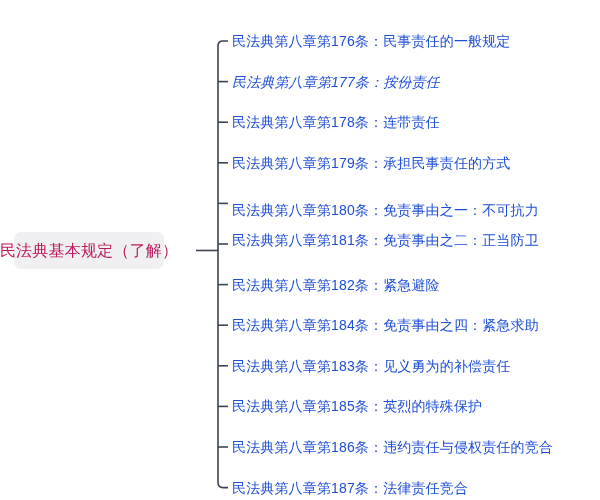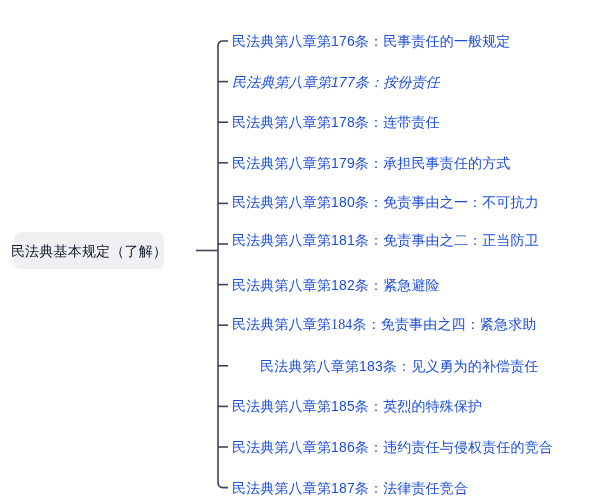--- a/index.html
+++ b/index.html
@@ -28,24 +28,24 @@
     left: 14px;
     top: 232px;
     width: 150px;
     height: 37px;
     box-sizing: border-box;
     display: flex;
     align-items: center;
     justify-content: center;
     background: #f0f0f2;
     border-radius: 7px;
-    font-size: 14px;
+    font-size: 16px;
     line-height: 1;
     letter-spacing: 0.2px;
-    color: #0f172a;
+    color: #be185d;
     white-space: nowrap;
   }
 
   
   .connector-layer {
     position: absolute;
     left: 0;
     top: 0;
     width: 600px;
     height: 500px;
@@ -99,33 +99,33 @@
       </div>
       <div class="branch-item" style="top: 71.6px; font-style: italic;">
         <span class="branch-label">民法典第八章第177条：按份责任</span>
       </div>
       <div class="branch-item" style="top: 112.2px;">
         <span class="branch-label">民法典第八章第178条：连带责任</span>
       </div>
       <div class="branch-item" style="top: 152.8px;">
         <span class="branch-label">民法典第八章第179条：承担民事责任的方式</span>
       </div>
-      <div class="branch-item" style="top: 192px; align-items: center;">
+      <div class="branch-item" style="top: 200px; align-items: center;">
         <span class="branch-label">民法典第八章第180条：免责事由之一：不可抗力</span>
       </div>
       <div class="branch-item" style="top: 230px; justify-content: center;">
         <span class="branch-label">民法典第八章第181条：免责事由之二：正当防卫</span>
       </div>
       <div class="branch-item" style="top: 274.6px;">
         <span class="branch-label">民法典第八章第182条：紧急避险</span>
       </div>
-      <div class="branch-item" style="top: 315.2px; font-family: Liberation Serif, serif;">
+      <div class="branch-item" style="top: 315.2px;">
         <span class="branch-label">民法典第八章第184条：免责事由之四：紧急求助</span>
       </div>
-      <div class="branch-item" style="top: 355.8px; margin-left: 28px;">
+      <div class="branch-item" style="top: 355.8px;">
         <span class="branch-label">民法典第八章第183条：见义勇为的补偿责任</span>
       </div>
       <div class="branch-item" style="top: 396.4px; text-align: center;">
         <span class="branch-label">民法典第八章第185条：英烈的特殊保护</span>
       </div>
       <div class="branch-item" style="top: 437px;">
         <span class="branch-label">民法典第八章第186条：违约责任与侵权责任的竞合</span>
       </div>
       <div class="branch-item" style="top: 477.6px;">
         <span class="branch-label">民法典第八章第187条：法律责任竞合</span>

